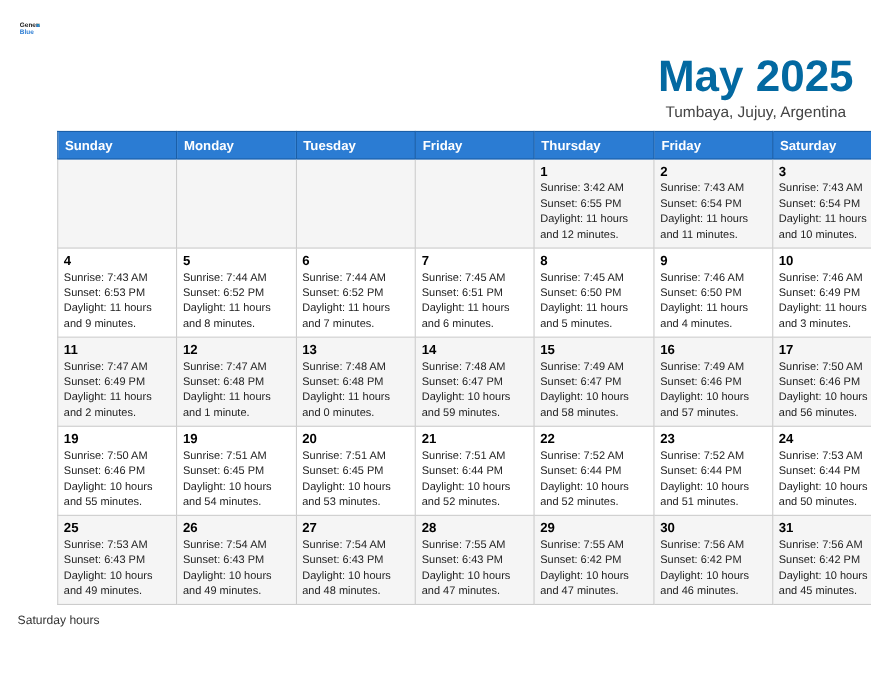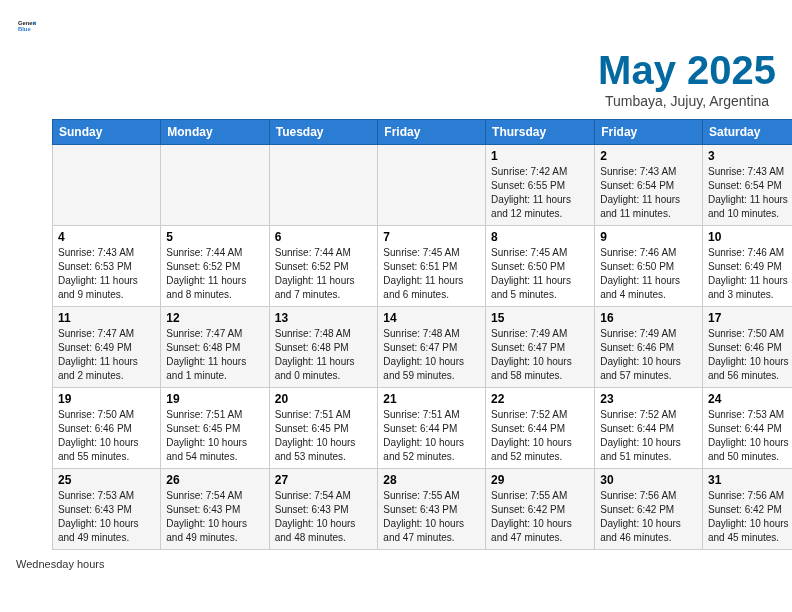--- a/index.html
+++ b/index.html
@@ -122,21 +122,21 @@
       </tr>
   </thead>
   <tbody id="calendar-body">
   <tr>
         <td class="empty-cell"></td>
         <td class="empty-cell"></td>
         <td class="empty-cell"></td>
         <td class="empty-cell"></td>
         <td>
           <div class="day-number">1</div>
-          <div class="day-info" style="white-space: pre-line;">Sunrise: 7:42 AM
+          <div class="day-info" style="white-space: pre-line;">Sunrise: 3:42 AM
 Sunset: 6:55 PM
 Daylight: 11 hours and 12 minutes.</div>
         </td>
         <td>
           <div class="day-number">2</div>
           <div class="day-info" style="white-space: pre-line;">Sunrise: 7:43 AM
 Sunset: 6:54 PM
 Daylight: 11 hours and 11 minutes.</div>
         </td>
         <td>
@@ -319,14 +319,14 @@
           <div class="day-number">31</div>
           <div class="day-info" style="white-space: pre-line;">Sunrise: 7:56 AM
 Sunset: 6:42 PM
 Daylight: 10 hours and 45 minutes.</div>
         </td>
       </tr>
     </tbody>
 </table>
 
 <div class="footer-note">
-  <span>Wednesday hours</span>
+  <span>Saturday hours</span>
 </div>
 
 </body></html>

